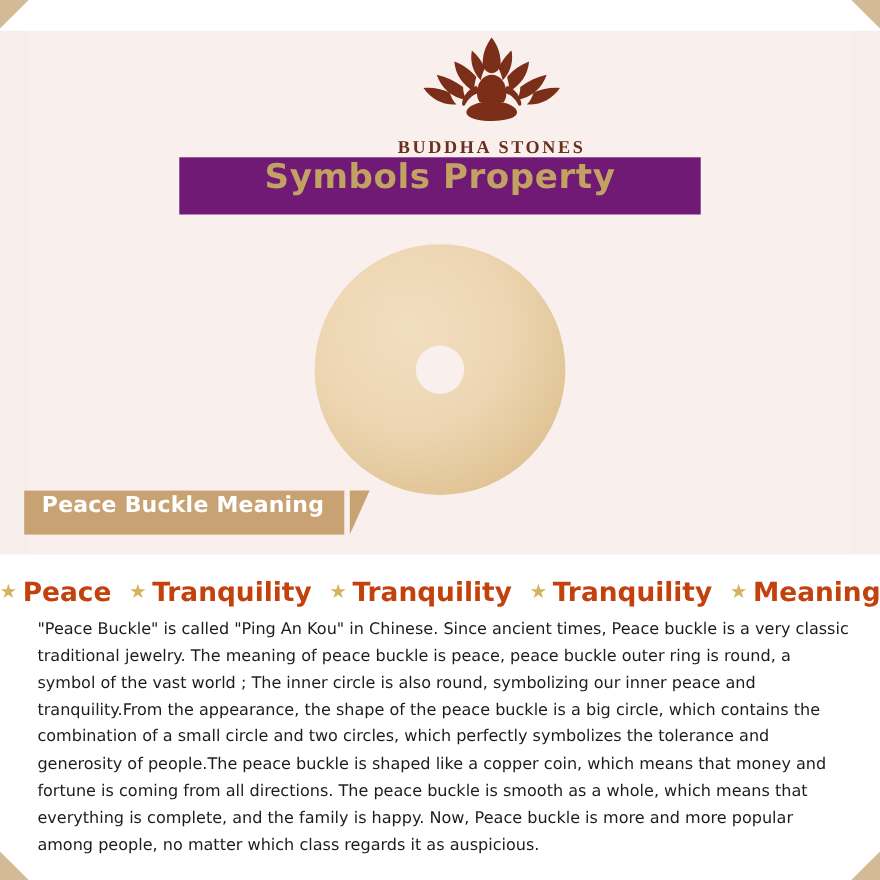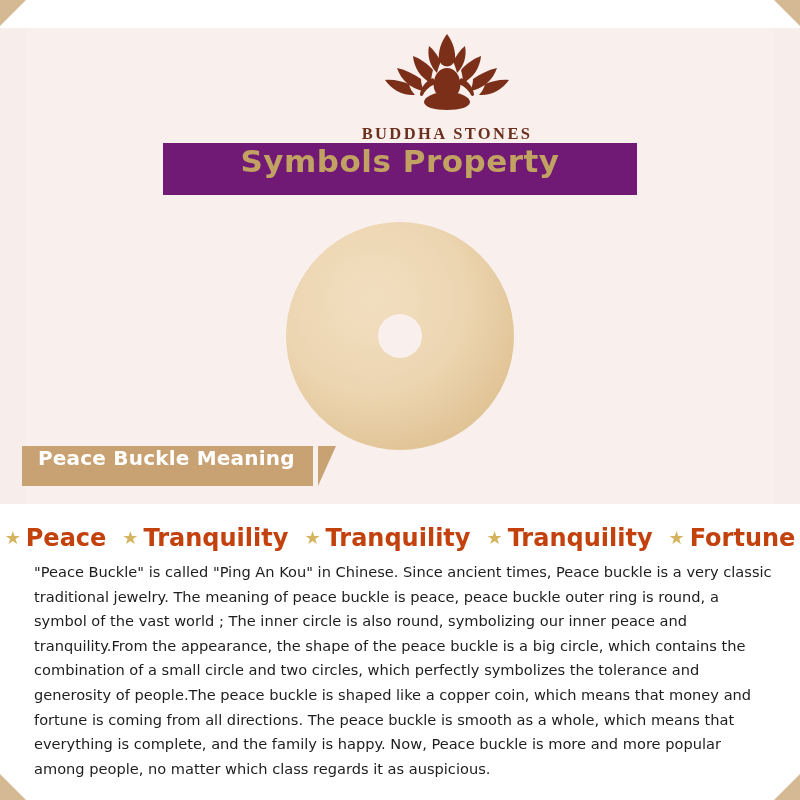--- a/index.html
+++ b/index.html
@@ -307,19 +307,19 @@
     <div class="kw">
       <span class="kw-star">★</span>
       <span class="kw-label">Tranquility</span>
     </div>
     <div class="kw">
       <span class="kw-star">★</span>
       <span class="kw-label">Tranquility</span>
     </div>
     <div class="kw">
       <span class="kw-star">★</span>
-      <span class="kw-label">Fortune</span>
+      <span class="kw-label">Meaning</span>
     </div>
   </div>
 
   <div class="body-copy">"Peace Buckle" is called "Ping An Kou" in Chinese. Since ancient times, Peace buckle is a very classic traditional jewelry. The meaning of peace buckle is peace, peace buckle outer ring is round, a symbol of the vast world ; The inner circle is also round, symbolizing our inner peace and tranquility.From the appearance, the shape of the peace buckle is a big circle, which contains the combination of a small circle and two circles, which perfectly symbolizes the tolerance and generosity of people.The peace buckle is shaped like a copper coin, which means that money and fortune is coming from all directions. The peace buckle is smooth as a whole, which means that everything is complete, and the family is happy. Now, Peace buckle is more and more popular among people, no matter which class regards it as auspicious.</div>
 
 </div>
 
 </body></html>

